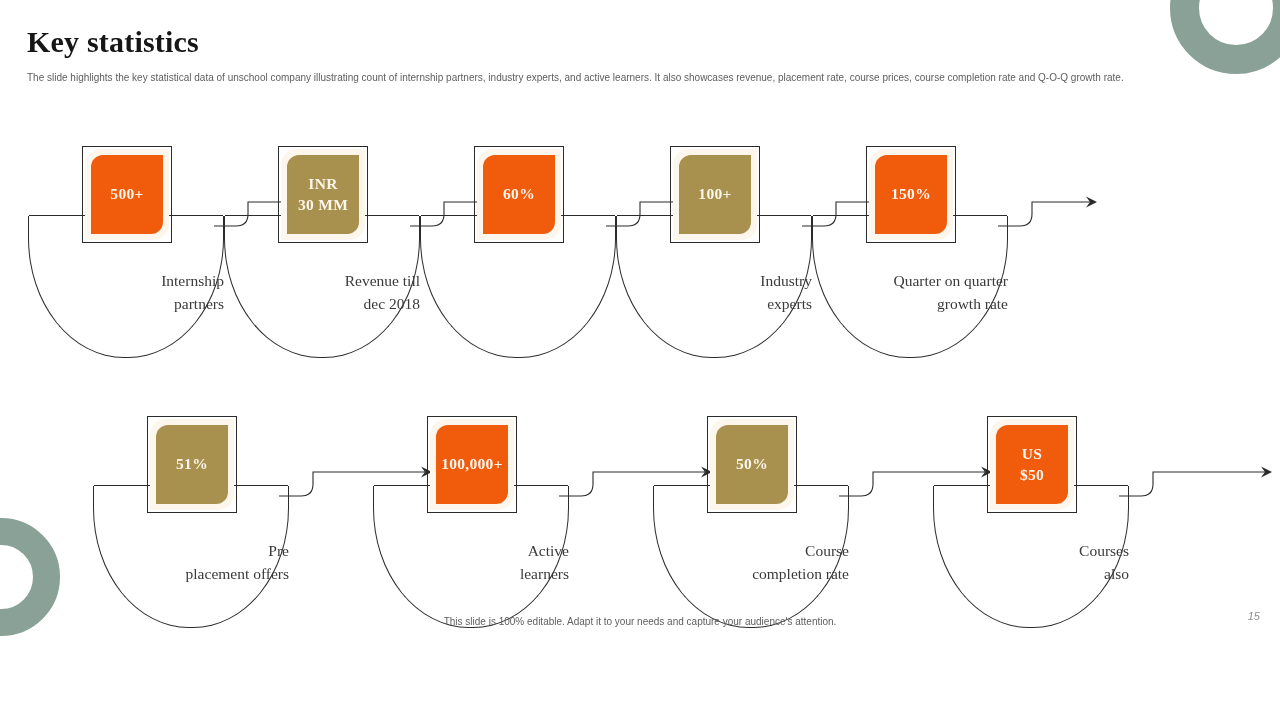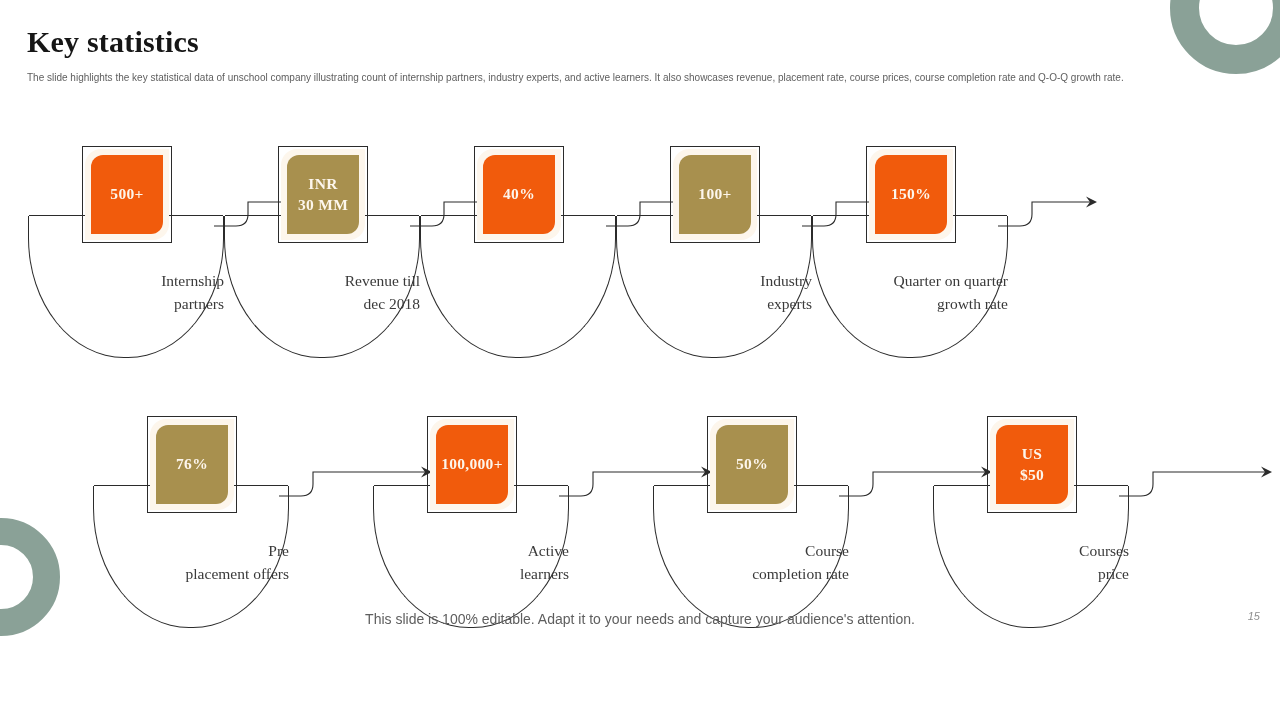--- a/index.html
+++ b/index.html
@@ -188,21 +188,21 @@
   .connector svg { display: block; overflow: visible; }
 
   
   .footer-note {
     position: absolute;
     left: 0;
     right: 0;
     bottom: 17px;
     text-align: center;
     font-family: "Liberation Sans", "DejaVu Sans", sans-serif;
-    font-size: 14px;
+    font-size: 10px;
     color: #5e5e5e;
   }
   .page-number {
     position: absolute;
     right: 20px;
     bottom: 22px;
     font-family: "Liberation Sans", "DejaVu Sans", sans-serif;
     font-size: 11px;
     color: #8d8d8d;
     font-style: italic;
@@ -258,21 +258,21 @@
       <div class="stat-item">
         <div class="vessel"></div>
         <div class="connector">
           <svg width="115" height="36" viewBox="0 0 115 36">
             <path d="M0 34 L22 34 Q34 34 34 22 L34 10 L96 10" fill="none" stroke="#2b2b2b" stroke-width="1.1"></path>
             <path d="M88 4.5 L99 10 L88 15.5 L92 10 Z" fill="#2b2b2b"></path>
           </svg>
         </div>
         <div class="badge-wrap">
           <div class="badge-frame">
-            <div class="badge orange">40%</div>
+            <div class="badge orange">60%</div>
           </div>
         </div>
       </div>
       <div class="stat-item">
         <div class="vessel"></div>
         <div class="connector">
           <svg width="115" height="36" viewBox="0 0 115 36">
             <path d="M0 34 L22 34 Q34 34 34 22 L34 10 L96 10" fill="none" stroke="#2b2b2b" stroke-width="1.1"></path>
             <path d="M88 4.5 L99 10 L88 15.5 L92 10 Z" fill="#2b2b2b"></path>
           </svg>
@@ -306,21 +306,21 @@
       <div class="stat-item">
         <div class="vessel"></div>
         <div class="connector">
           <svg width="200" height="36" viewBox="0 0 200 36">
             <path d="M0 34 L22 34 Q34 34 34 22 L34 10 L150 10" fill="none" stroke="#2b2b2b" stroke-width="1.1"></path>
             <path d="M142 4.5 L153 10 L142 15.5 L146 10 Z" fill="#2b2b2b"></path>
           </svg>
         </div>
         <div class="badge-wrap">
           <div class="badge-frame">
-            <div class="badge gold">76%</div>
+            <div class="badge gold">51%</div>
           </div>
         </div>
         <div class="stat-label">Pre
 placement offers</div>
       </div>
       <div class="stat-item">
         <div class="vessel"></div>
         <div class="connector">
           <svg width="200" height="36" viewBox="0 0 200 36">
             <path d="M0 34 L22 34 Q34 34 34 22 L34 10 L150 10" fill="none" stroke="#2b2b2b" stroke-width="1.1"></path>
@@ -359,19 +359,19 @@
             <path d="M142 4.5 L153 10 L142 15.5 L146 10 Z" fill="#2b2b2b"></path>
           </svg>
         </div>
         <div class="badge-wrap">
           <div class="badge-frame">
             <div class="badge orange">US
 $50</div>
           </div>
         </div>
         <div class="stat-label">Courses
-price</div>
+also</div>
       </div>
     </div>
 
   <div class="footer-note">This slide is 100% editable. Adapt it to your needs and capture your audience's attention.</div>
   <div class="page-number">15</div>
 </div>
 
 </body></html>

